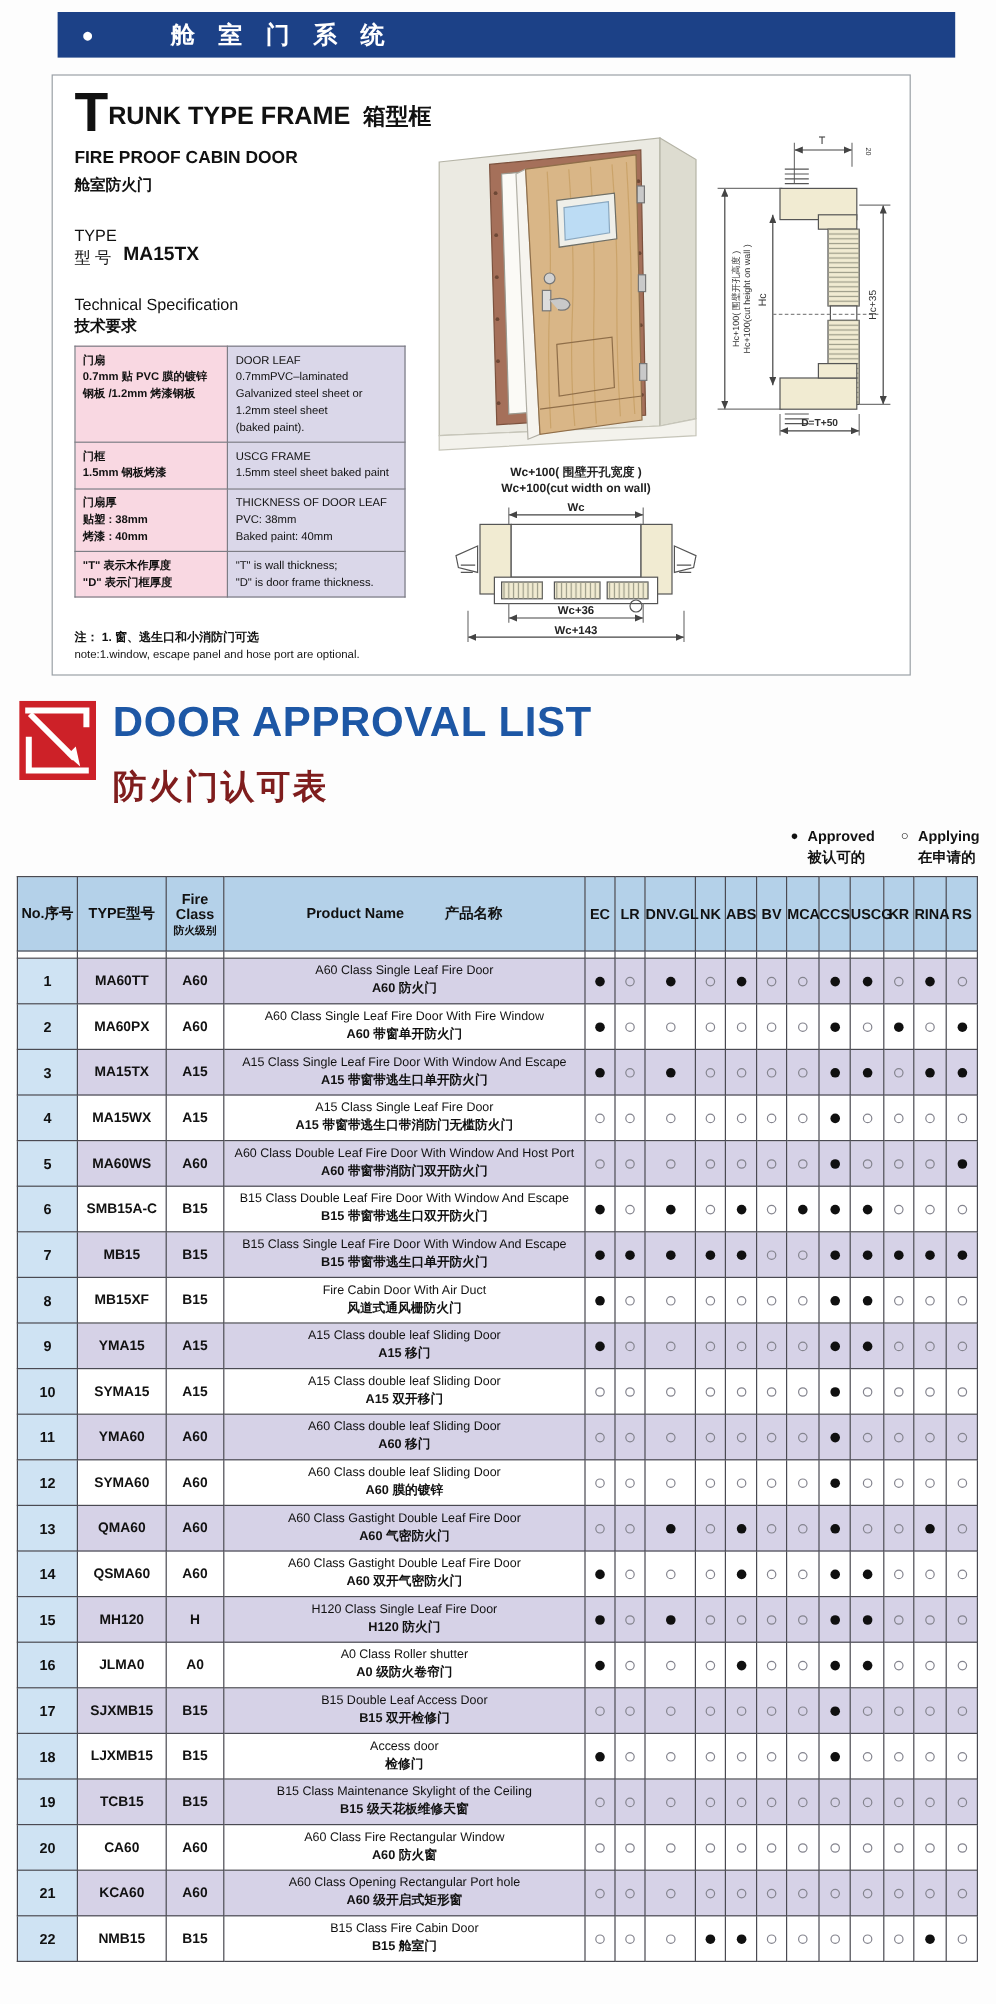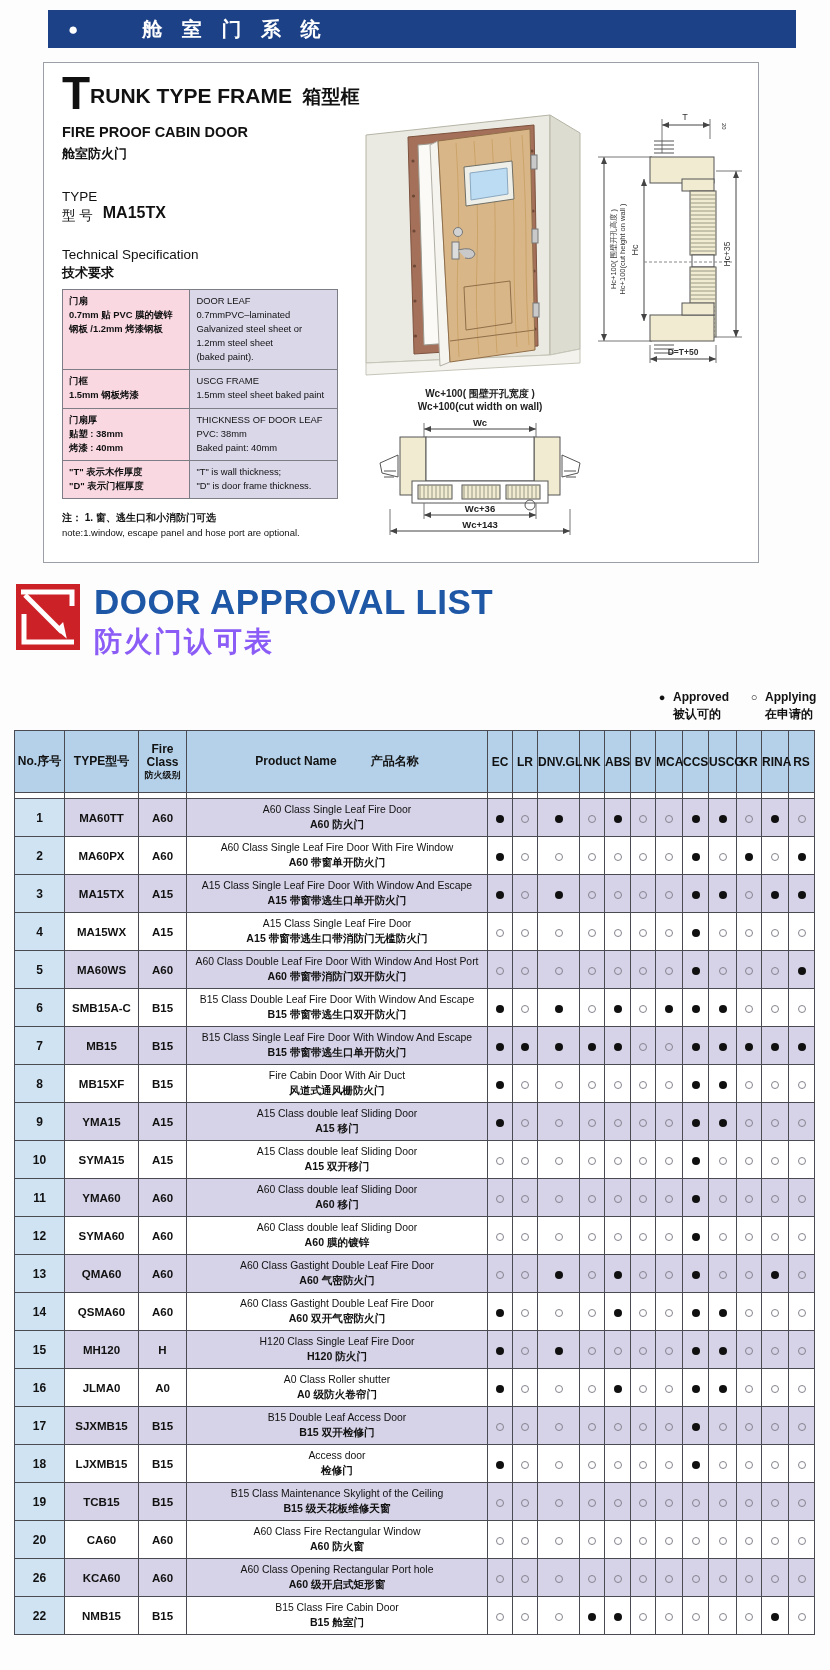--- a/index.html
+++ b/index.html
@@ -33,32 +33,32 @@
   .type-block .tv{font-size:16px;font-weight:bold;margin-left:10px;vertical-align:2px;}
   .spec-title{margin-top:22px;font-size:13.5px;}
   .spec-title-cn{font-size:13px;font-weight:bold;margin-top:2px;}
   table.spec{border-collapse:collapse;margin-top:7px;width:276px;table-layout:fixed;}
   table.spec td{
     border:1px solid #7d7d85;vertical-align:top;padding:4px 5px 5px 6px;
     font-size:9.4px;line-height:1.5;
   }
   td.spec-cn{width:46%;background:#f9d8e2;font-weight:bold;}
   td.spec-en{width:54%;background:#dad7e9;}
-  .note{margin-top:12px;}
+  .note{margin-top:26px;}
   .note .n-cn{font-size:10px;font-weight:bold;}
   .note .n-en{font-size:9.5px;margin-top:2px;}
   .door-illu{position:absolute;left:308px;top:38px;}
   .side-sec{position:absolute;left:538px;top:46px;}
   .plan-sec{position:absolute;left:326px;top:322px;}
   
   .ap-head-wrap{position:absolute;left:16px;top:584px;display:flex;align-items:flex-start;}
   .ap-icon{width:64px;height:66px;}
   .ap-titles{margin-left:14px;}
   .ap-title-en{font-size:35px;font-weight:bold;color:#1d57a5;letter-spacing:.5px;line-height:1.0;}
-  .ap-title-cn{font-size:28px;font-weight:bold;color:#8b5cf6;margin-top:4px;letter-spacing:2px;}
+  .ap-title-cn{font-size:28px;font-weight:bold;color:#7f1d1d;margin-top:18px;letter-spacing:2px;}
   
   .legend{position:absolute;left:655px;top:690px;display:flex;gap:18px;font-size:12px;}
   .legend .lg{display:flex;flex-direction:column;}
   .legend .lrow{display:flex;align-items:center;font-weight:bold;}
   .legend .lsym{width:14px;text-align:center;margin-right:4px;font-size:11px;}
   .legend .lcn{font-weight:bold;margin-left:18px;margin-top:2px;}
   
   table.approval{
     position:absolute;left:14px;top:730px;width:801px;
     border-collapse:collapse;table-layout:fixed;
@@ -823,21 +823,21 @@
         <td class="dot-cell"><span class="dot e"></span></td>
         <td class="dot-cell"><span class="dot e"></span></td>
         <td class="dot-cell"><span class="dot e"></span></td>
         <td class="dot-cell"><span class="dot e"></span></td>
         <td class="dot-cell"><span class="dot e"></span></td>
         <td class="dot-cell"><span class="dot e"></span></td>
         <td class="dot-cell"><span class="dot e"></span></td>
         <td class="dot-cell"><span class="dot e"></span></td>
       </tr>
       <tr class="lav">
-        <td class="no-cell">26</td>
+        <td class="no-cell">21</td>
         <td class="type-cell">KCA60</td>
         <td class="fc-cell">A60</td>
         <td class="prod-cell">
           <div class="pn-en">A60 Class  Opening Rectangular Port hole</div>
           <div class="pn-cn">A60 级开启式矩形窗</div>
         </td>
         <td class="dot-cell"><span class="dot e"></span></td>
         <td class="dot-cell"><span class="dot e"></span></td>
         <td class="dot-cell"><span class="dot e"></span></td>
         <td class="dot-cell"><span class="dot e"></span></td>

